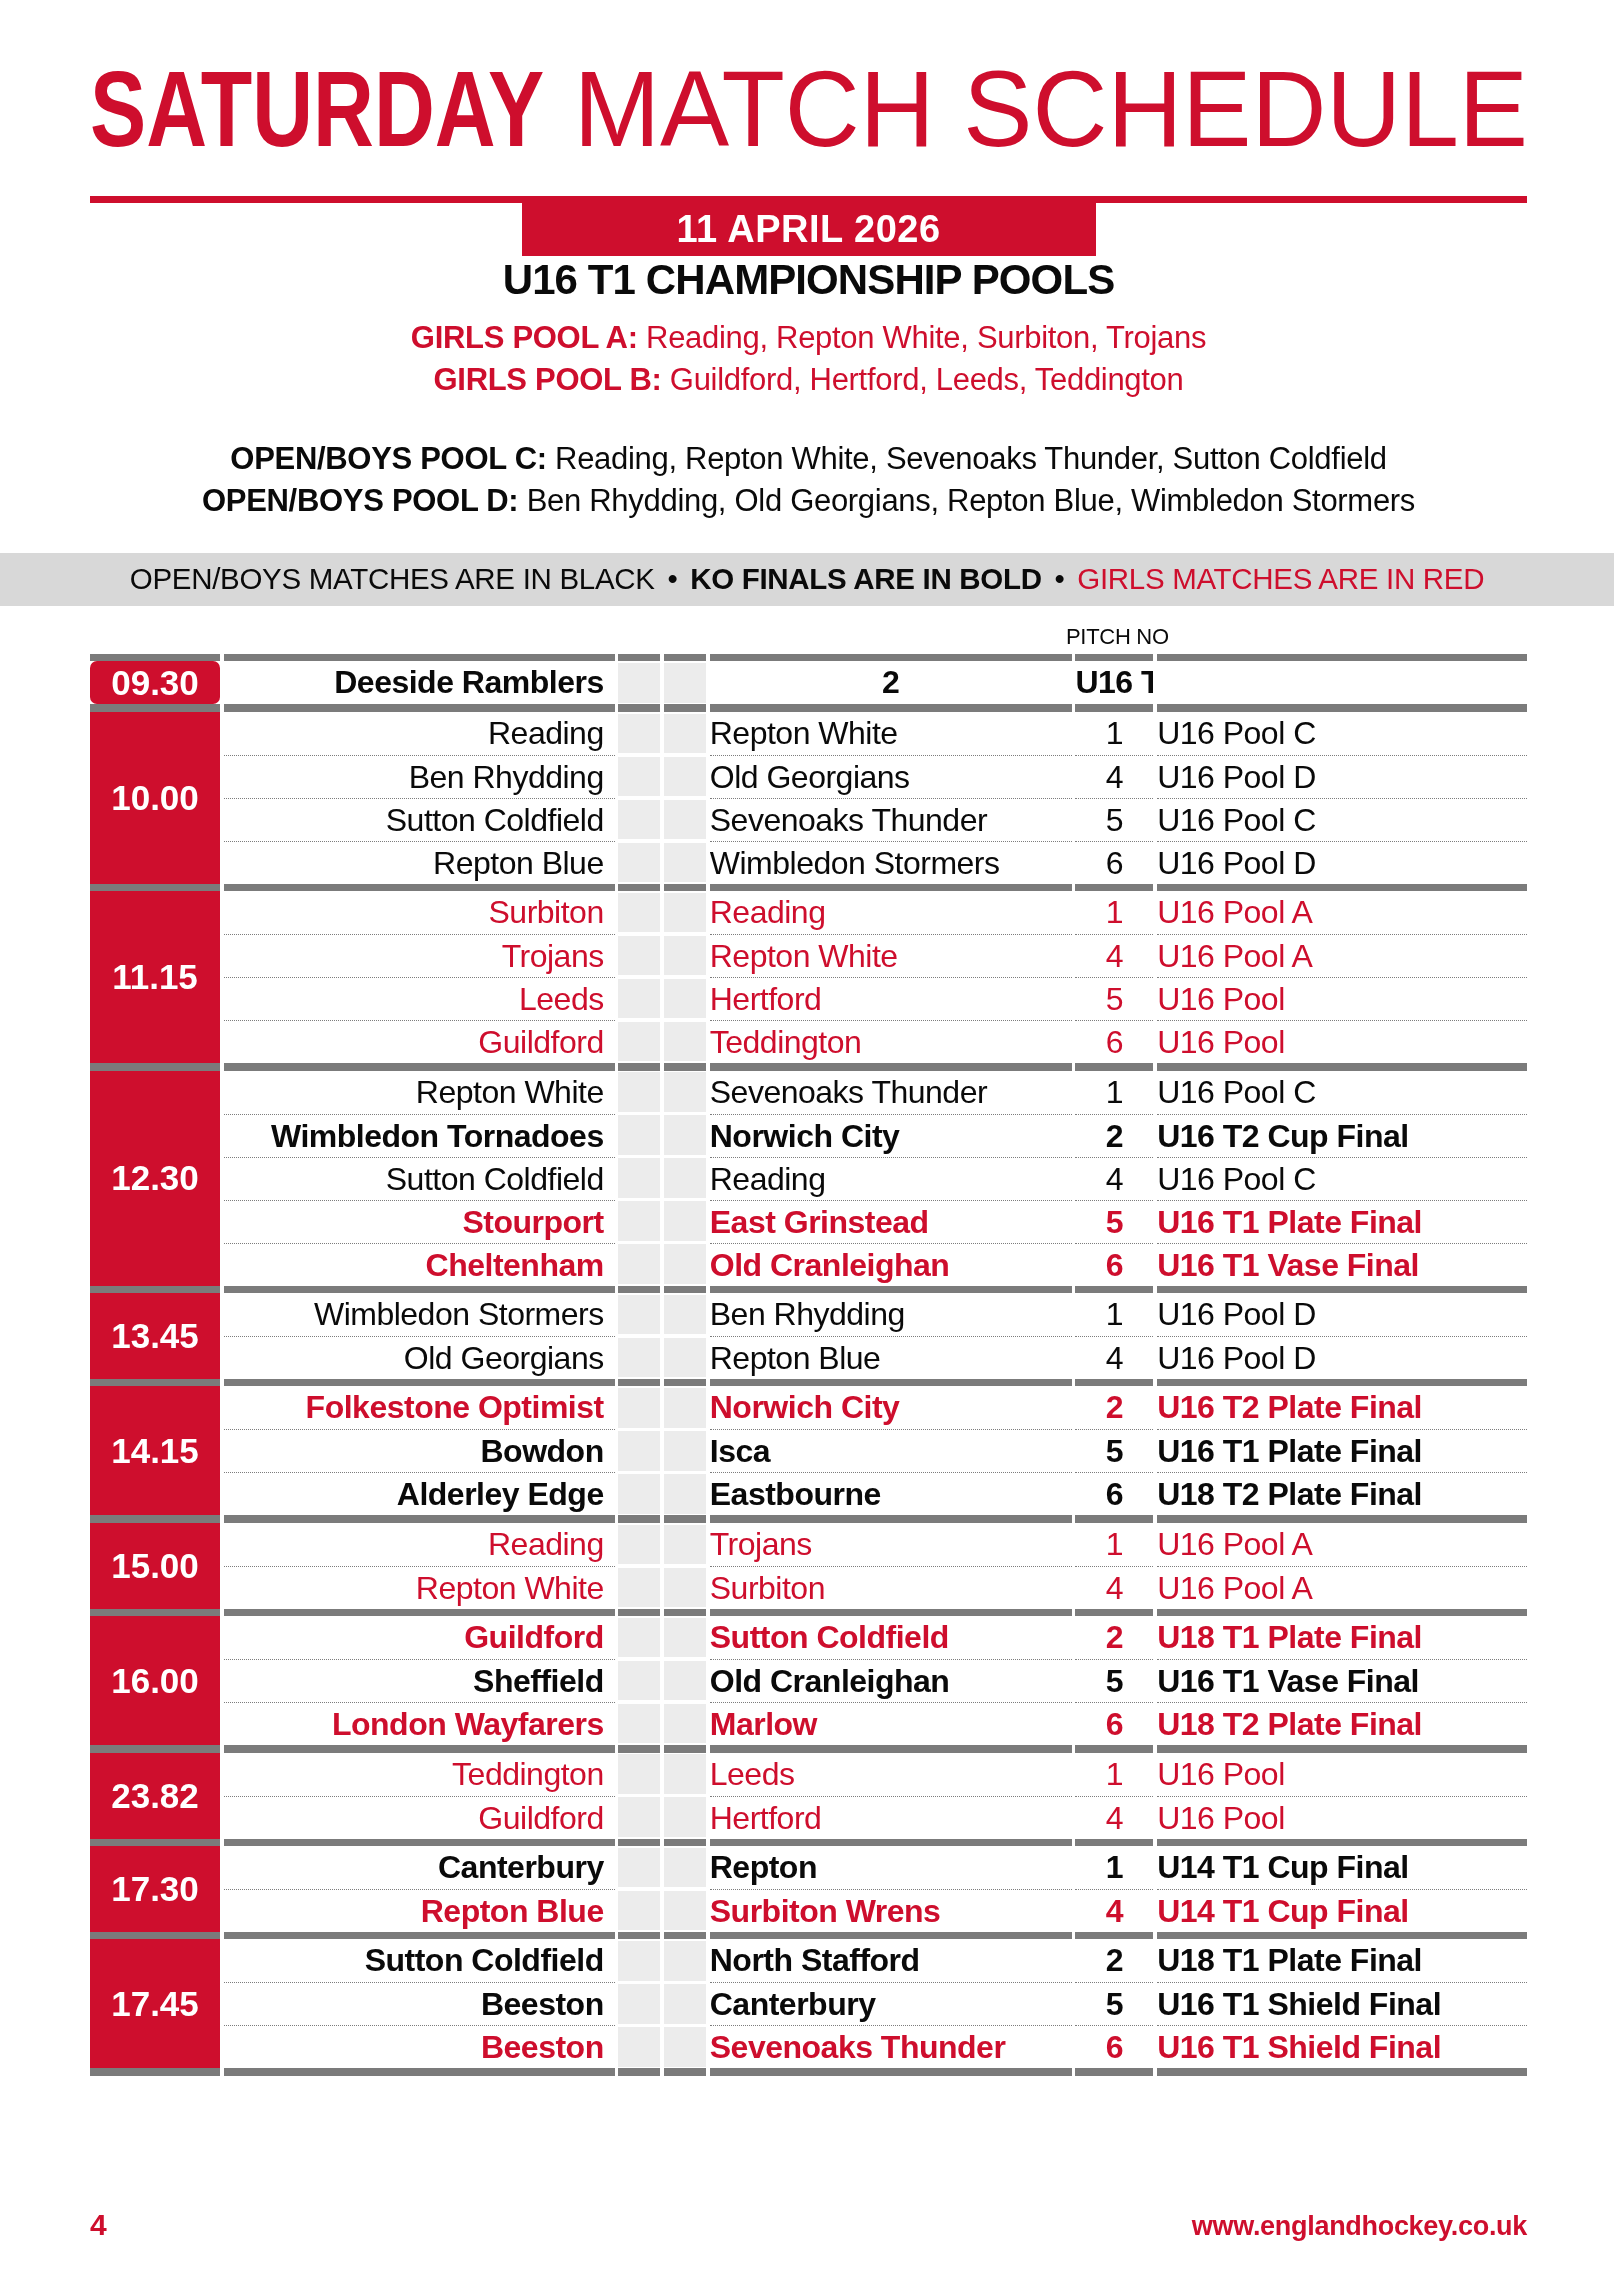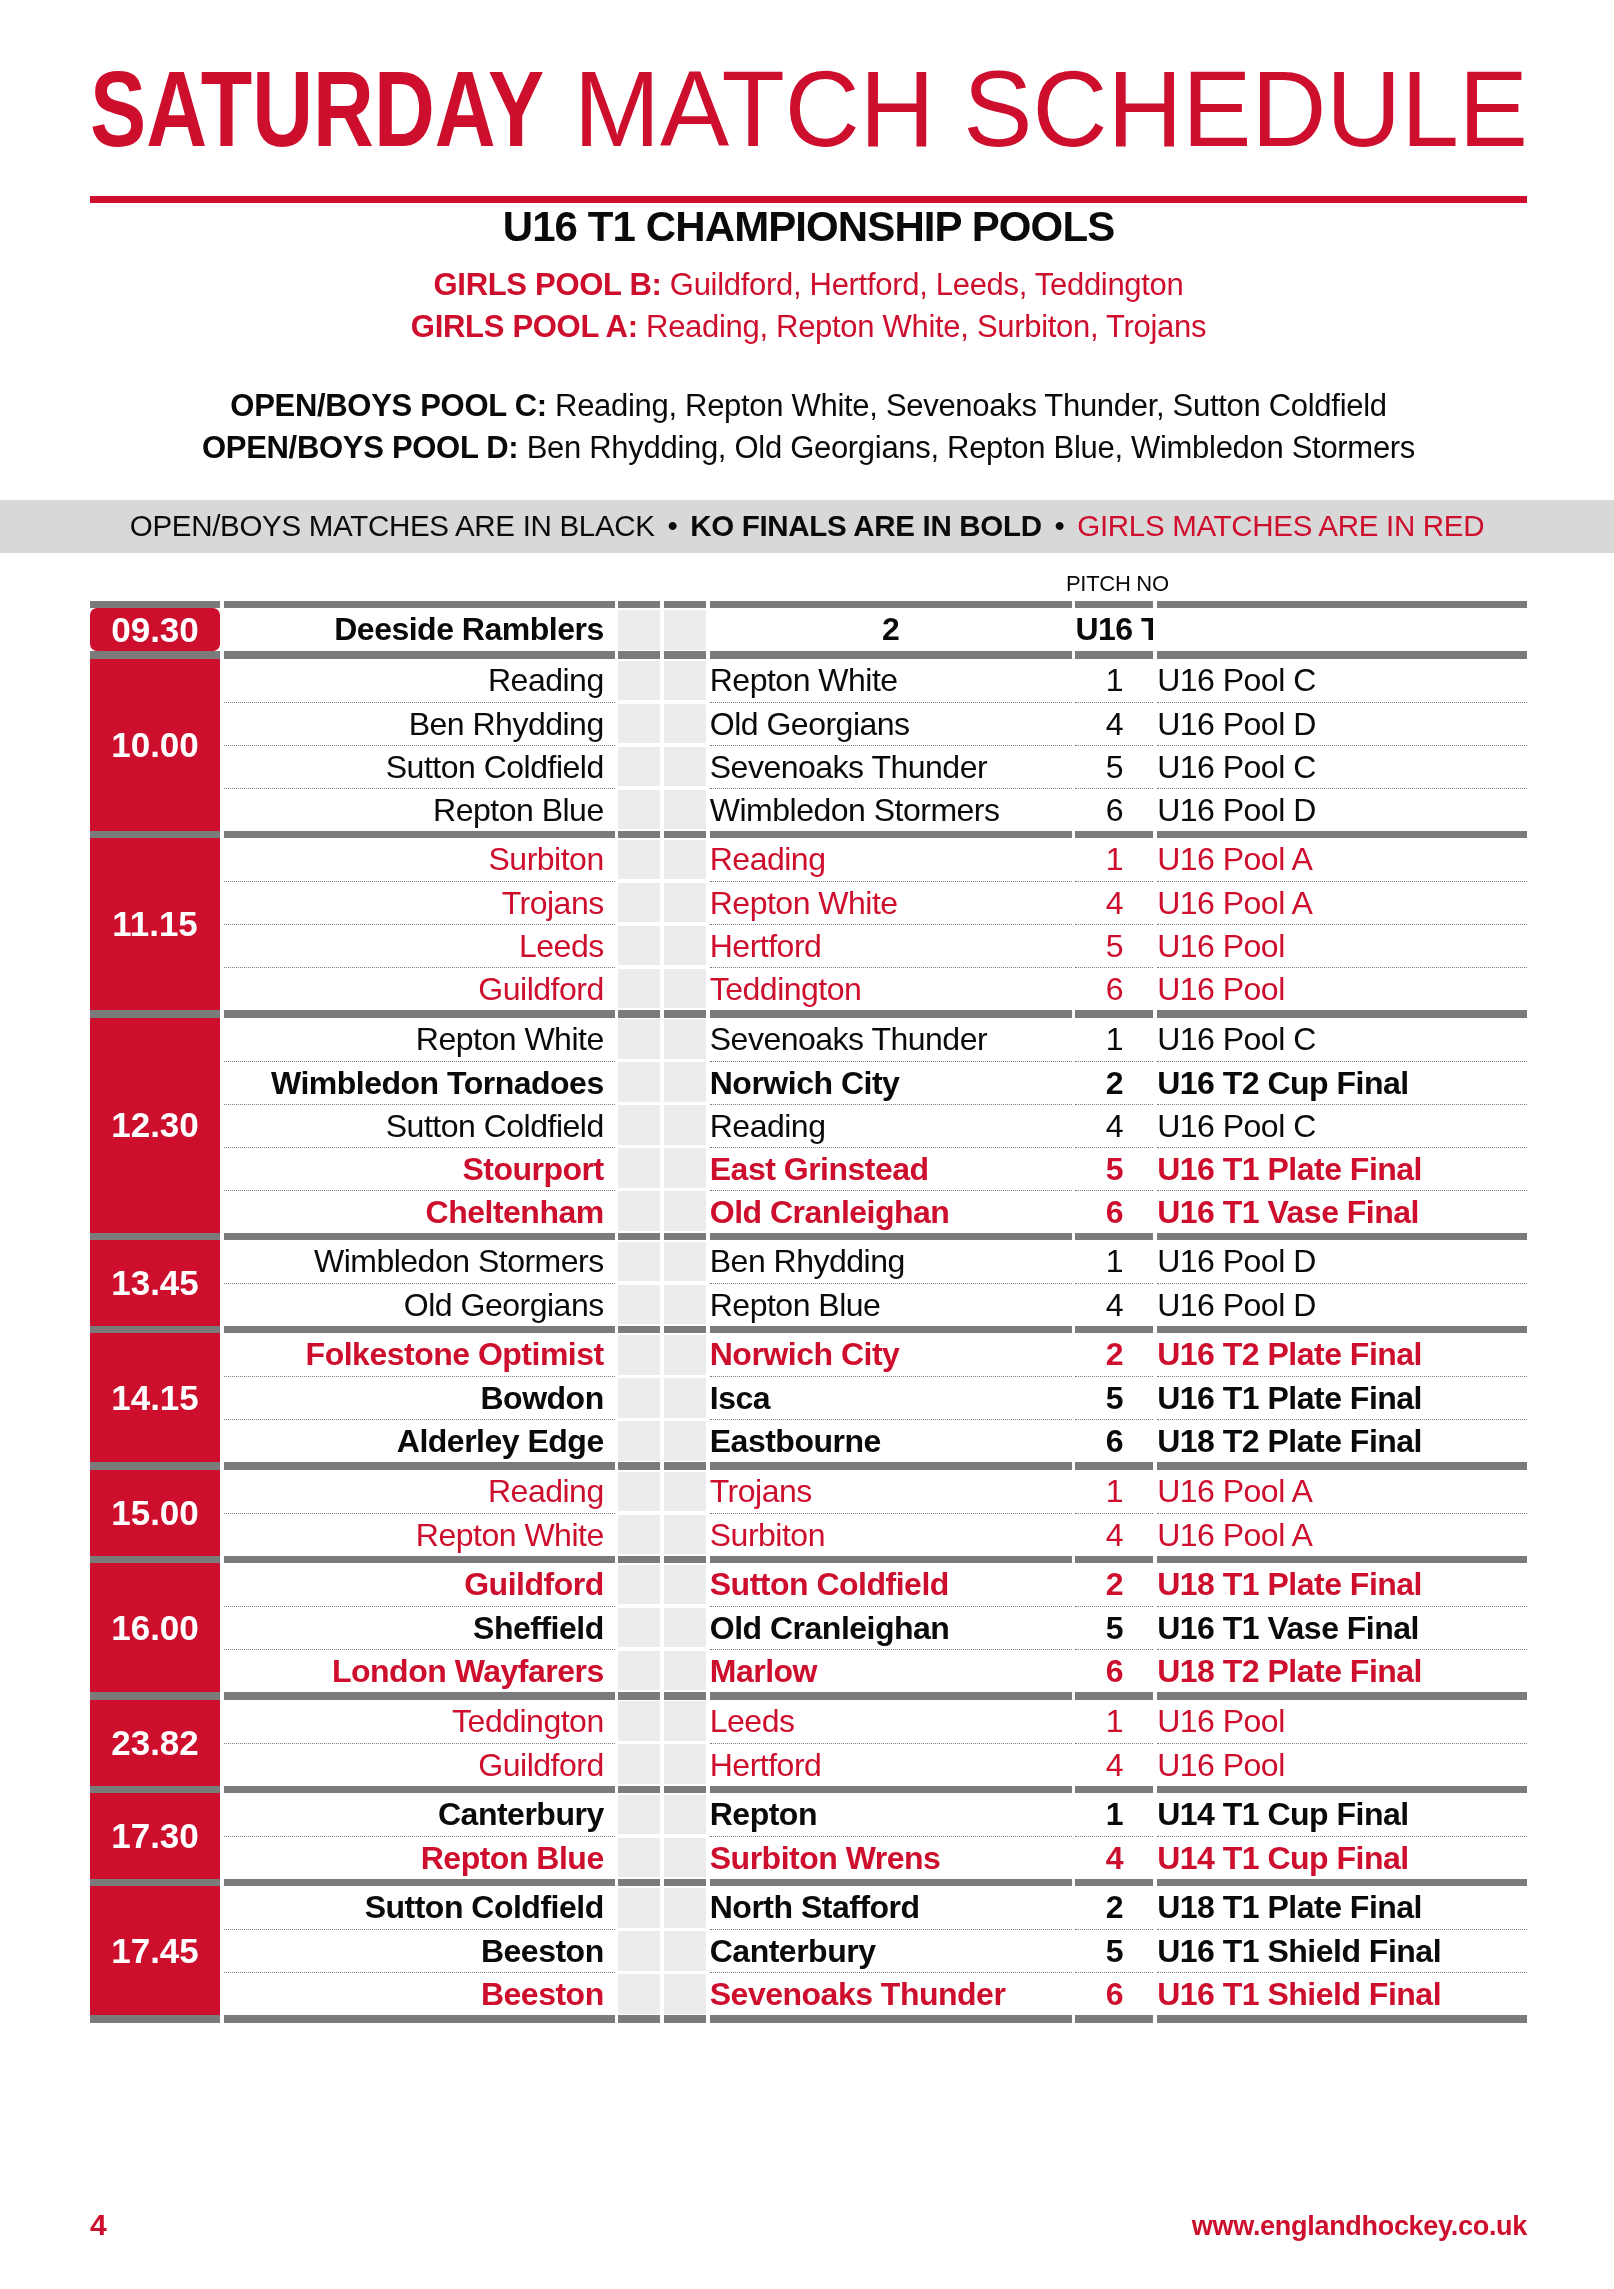--- a/index.html
+++ b/index.html
@@ -89,24 +89,27 @@
 <body>
 
 <div class="page">
 
   <header class="inset">
     <svg class="title-svg" viewBox="0 0 1558 108">
       <text class="title-bold" x="0" y="90" font-size="116" textLength="492" lengthAdjust="spacingAndGlyphs">SATURDAY</text>
       <text class="title-light" x="524" y="90" font-size="116" textLength="1034" lengthAdjust="spacingAndGlyphs">MATCH SCHEDULE</text>
     </svg>
     <div class="rule"></div>
+    <div class="date-banner">
+      <span>11 APRIL 2026</span>
+    </div>
     <h2 class="pools-title">U16 T1 CHAMPIONSHIP POOLS</h2>
     <div class="pool-lines" id="pool-lines">
+        <div class="pool-line red"><b>GIRLS POOL A:</b><span> Reading, Repton White, Surbiton, Trojans</span></div>
         <div class="pool-line red"><b>GIRLS POOL B:</b><span> Guildford, Hertford, Leeds, Teddington</span></div>
-        <div class="pool-line red"><b>GIRLS POOL A:</b><span> Reading, Repton White, Surbiton, Trojans</span></div>
         <div class="pool-line black gap"><b>OPEN/BOYS POOL C:</b><span> Reading, Repton White, Sevenoaks Thunder, Sutton Coldfield</span></div>
         <div class="pool-line black"><b>OPEN/BOYS POOL D:</b><span> Ben Rhydding, Old Georgians, Repton Blue, Wimbledon Stormers</span></div>
       </div>
   </header>
 
   <div class="legend">
     <span class="lg">OPEN/BOYS MATCHES ARE IN BLACK</span>
     <span class="lg bullet">•</span>
     <span class="lg bold">KO FINALS ARE IN BOLD</span>
     <span class="lg bullet">•</span>

